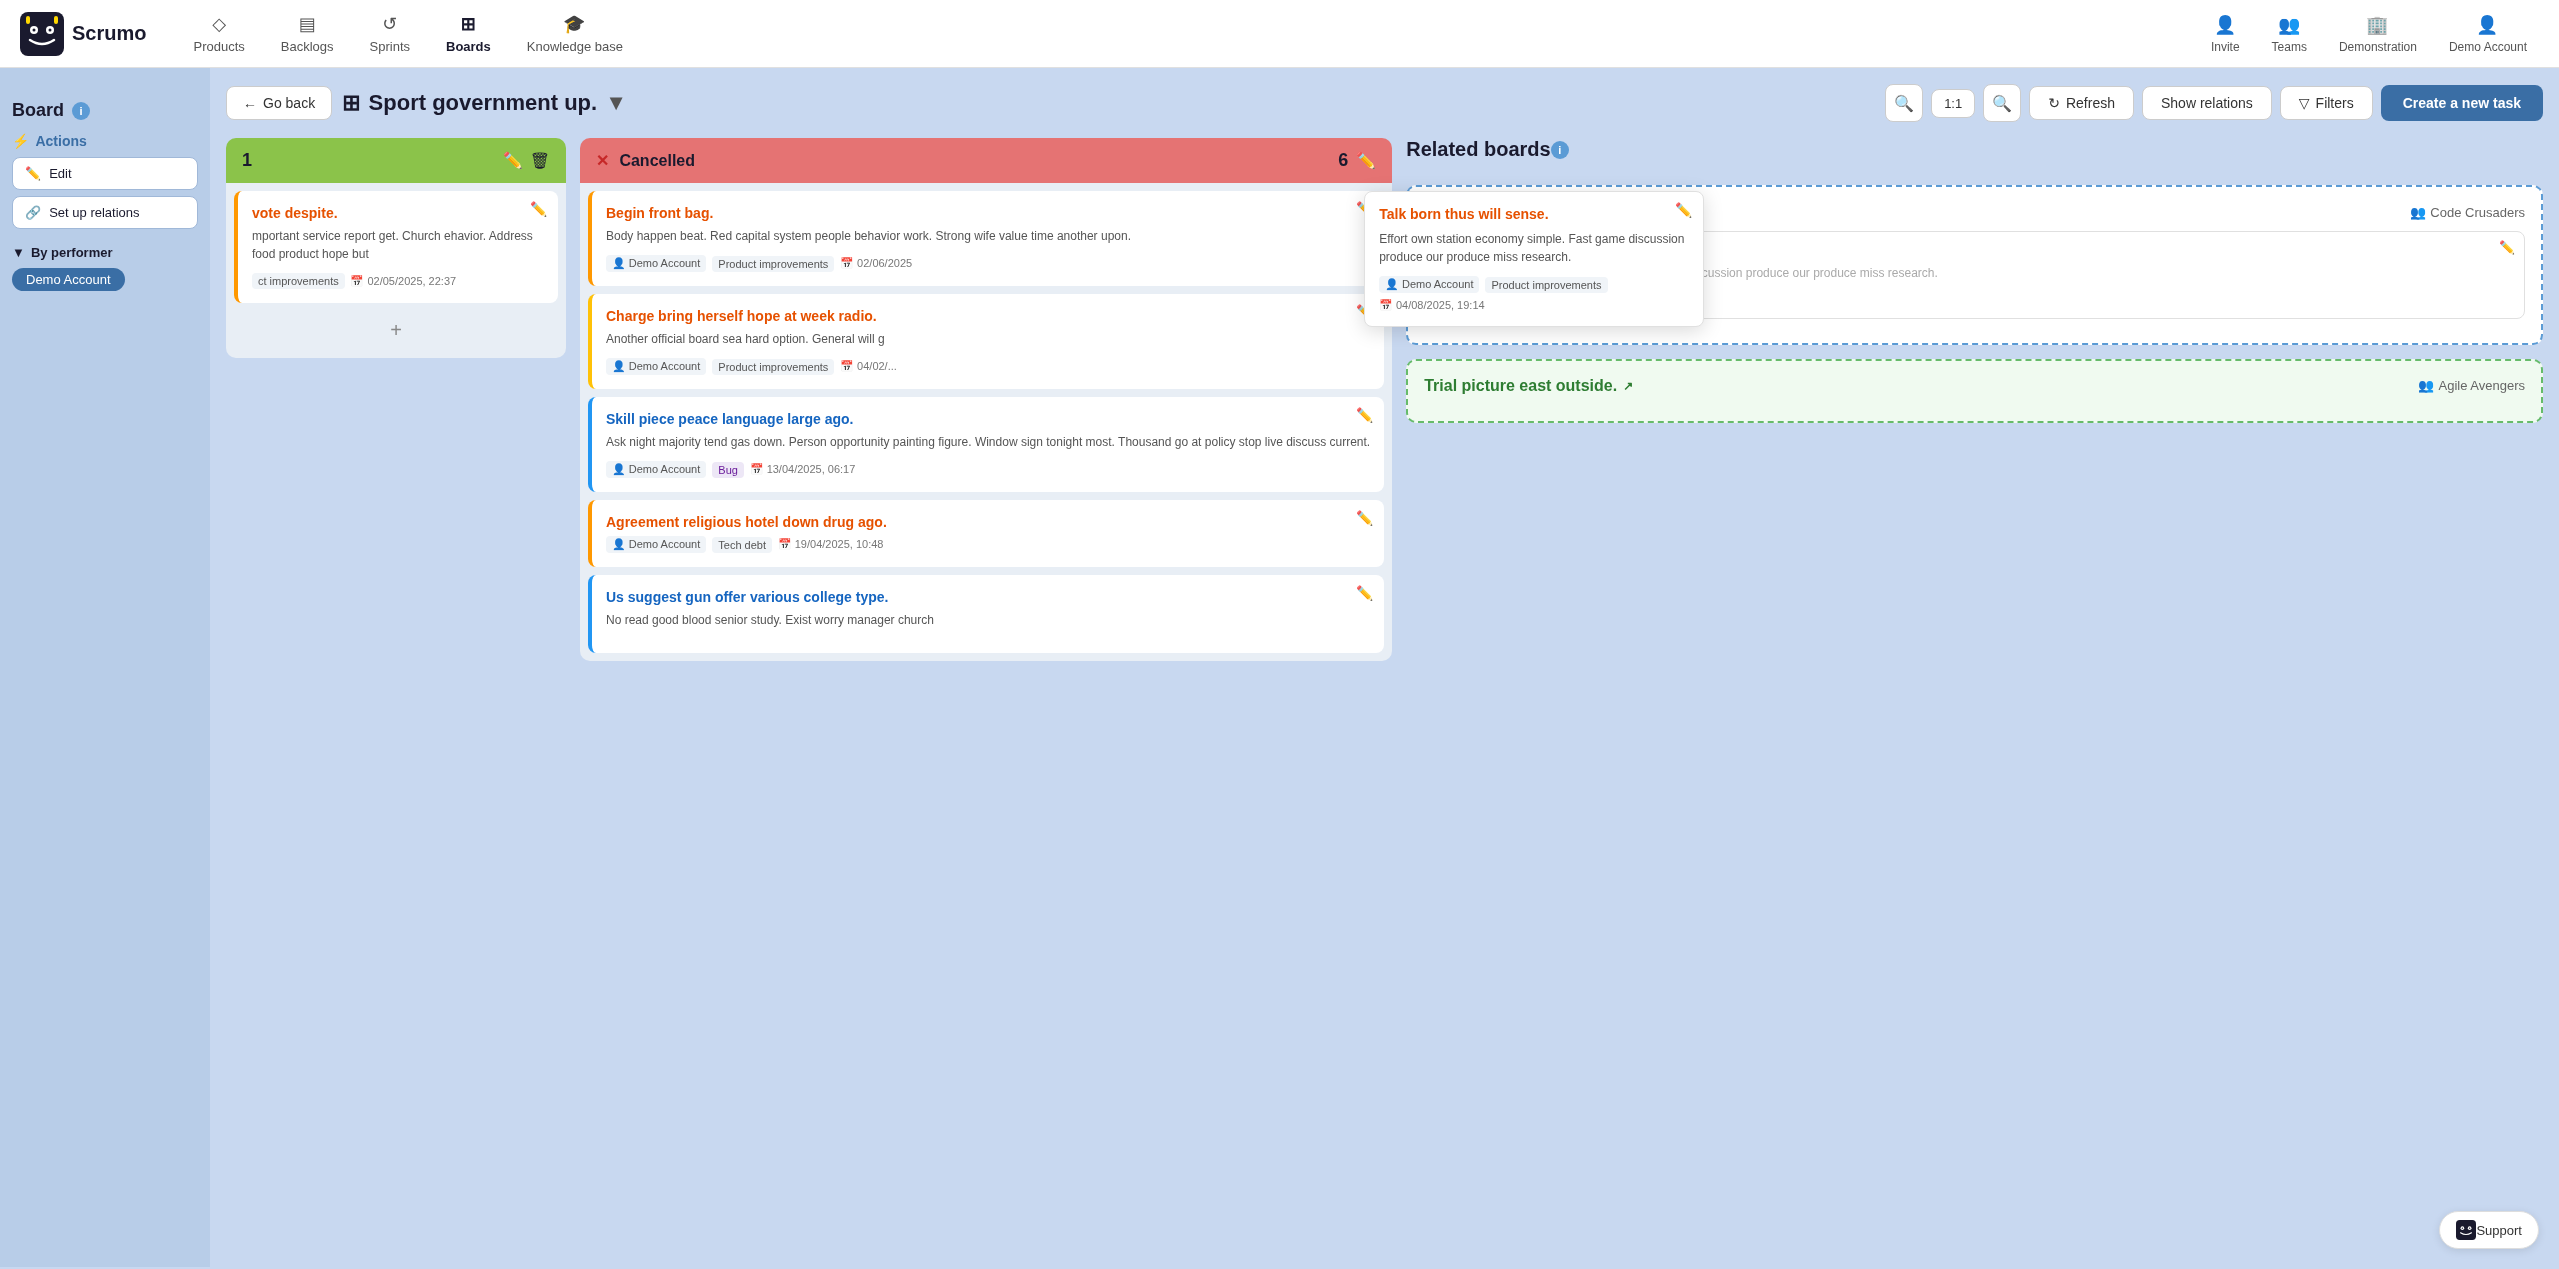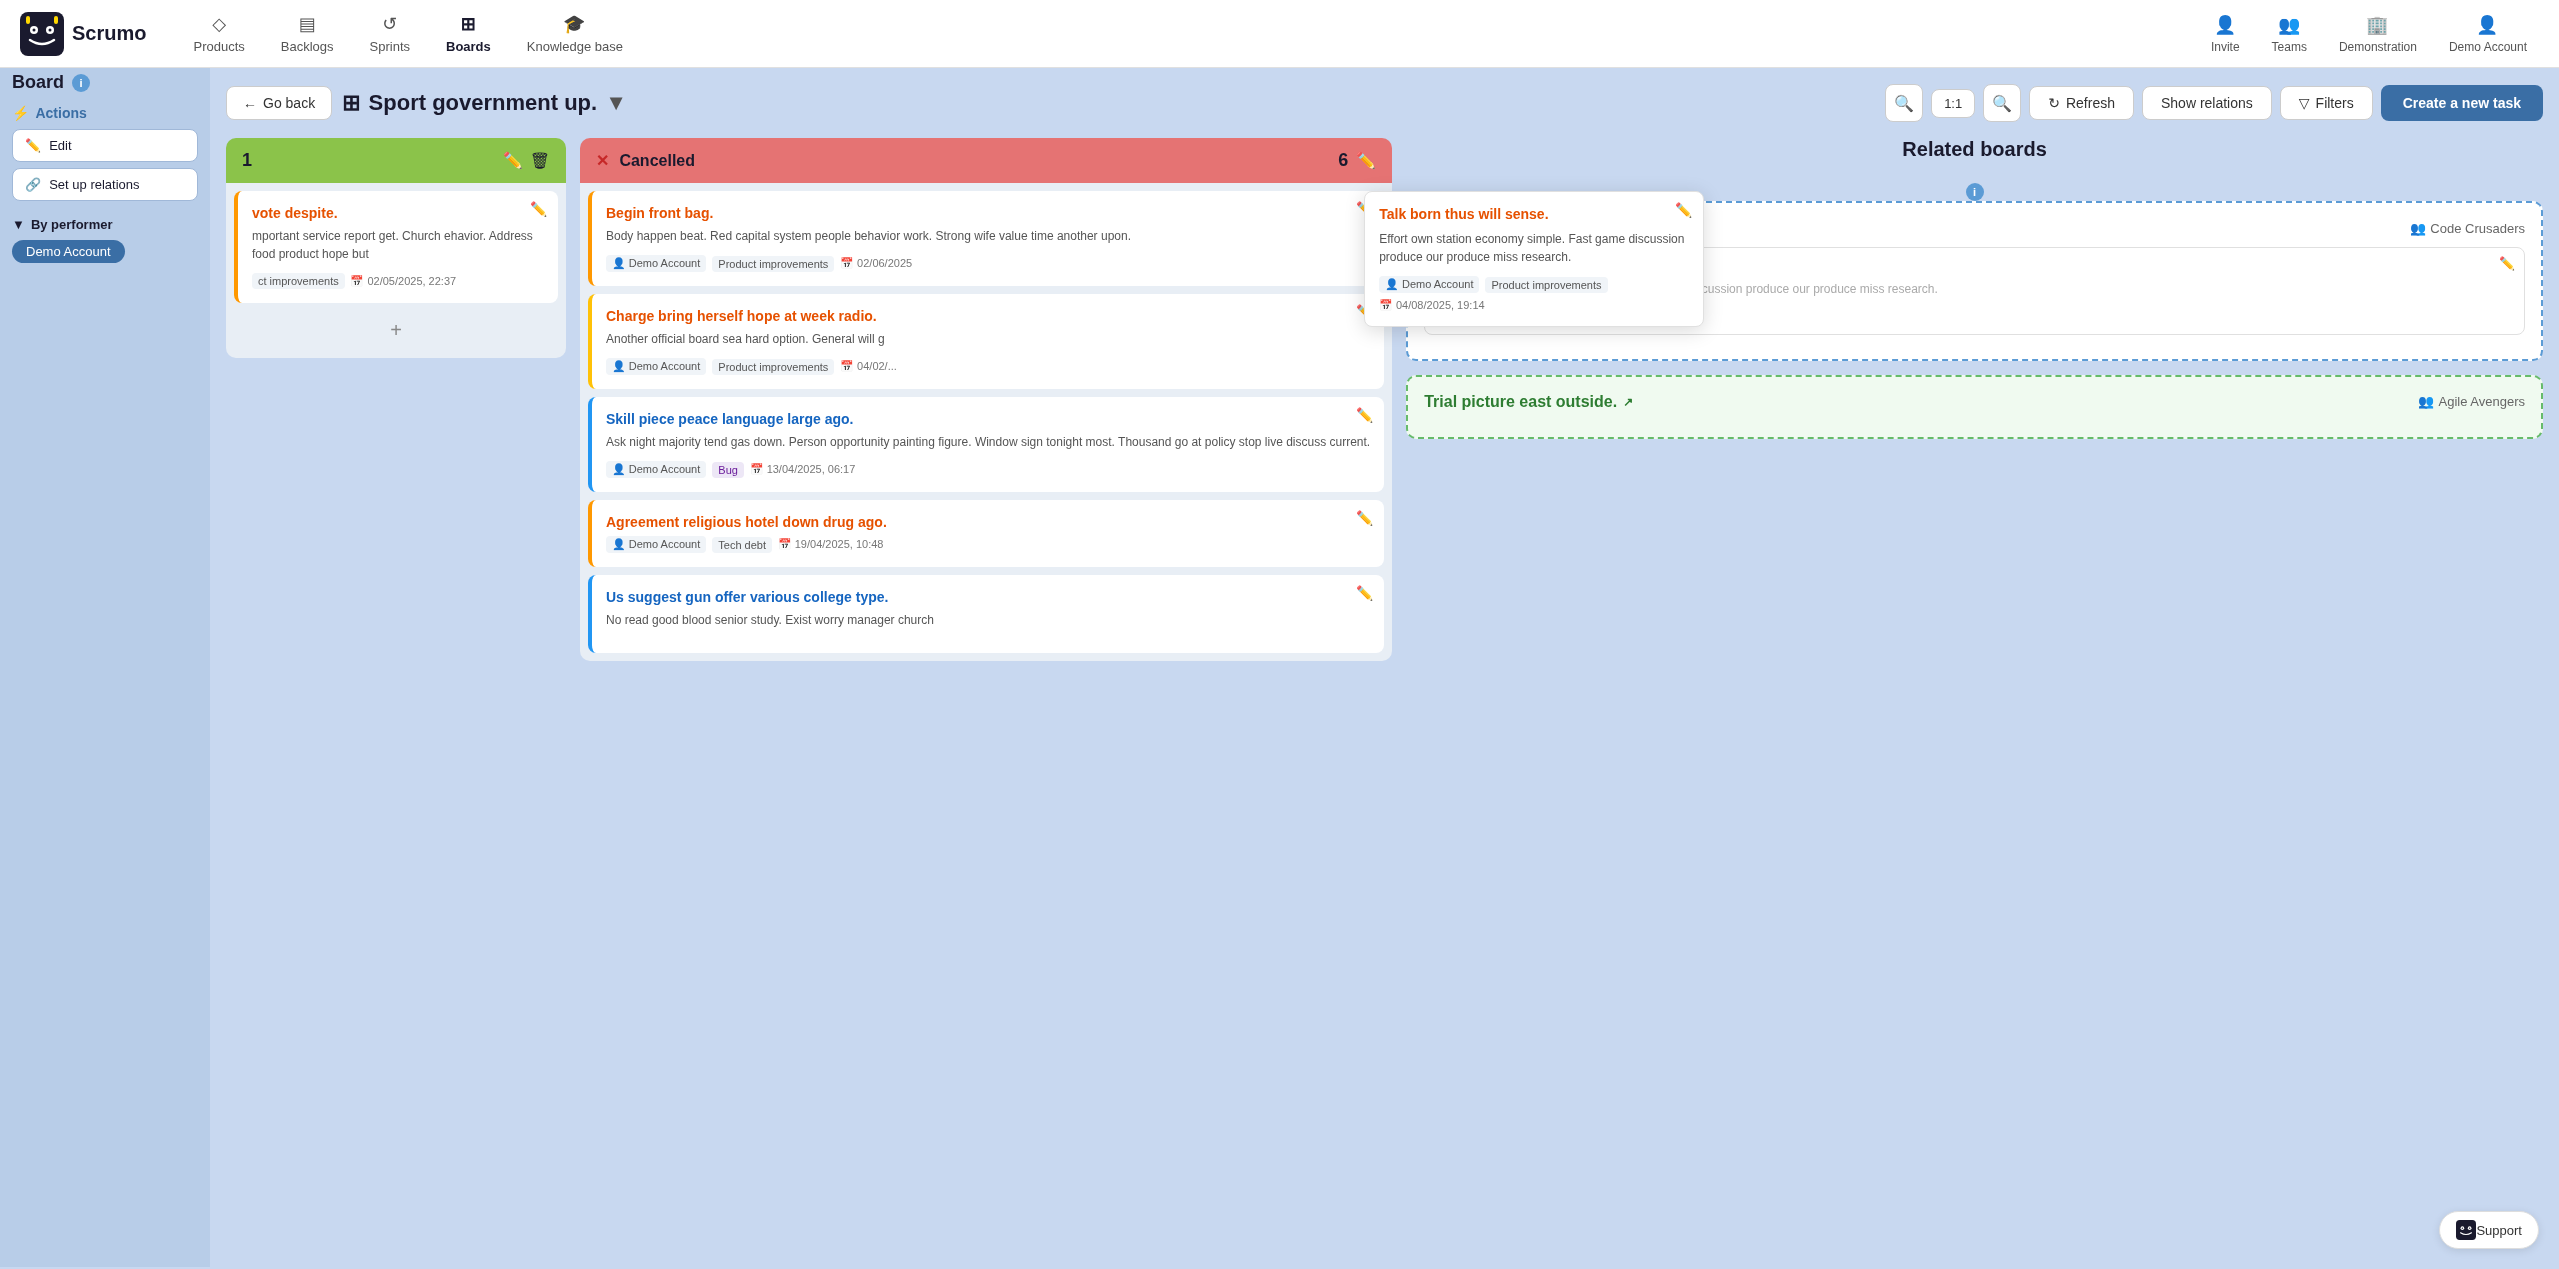--- a/index.html
+++ b/index.html
@@ -33,21 +33,21 @@
     .nav-right { display: flex; align-items: center; gap: 8px; margin-left: auto; }
     .nav-right-item {
       display: flex; flex-direction: column; align-items: center;
       padding: 6px 12px; cursor: pointer; color: #555; font-size: 12px; gap: 4px;
     }
     .nav-right-item .nav-icon { font-size: 18px; }
 
     
     .sidebar {
       position: fixed; top: 68px; left: 0; bottom: 2px; width: 210px;
-      background: #b8cde8; padding: 4px 12px;
+      background: #b8cde8; padding: 32px 12px;
     }
     .sidebar-title { font-size: 18px; font-weight: 700; color: #1a1a2e; display: flex; align-items: center; gap: 8px; margin-bottom: 12px; }
     .info-icon { width: 18px; height: 18px; background: #5b9bd5; border-radius: 50%; color: white; font-size: 11px; display: inline-flex; align-items: center; justify-content: center; cursor: pointer; }
     .sidebar-section { font-size: 14px; font-weight: 600; color: #3a6ea5; margin-bottom: 8px; display: flex; align-items: center; gap: 6px; }
     .sidebar-btn {
       display: flex; align-items: center; gap: 8px; padding: 8px 12px;
       border: 1px solid #a0b8d8; border-radius: 8px; background: white;
       cursor: pointer; font-size: 13px; color: #1a1a2e; margin-bottom: 6px; width: 100%;
     }
     .performer-section { margin-top: 16px; }
@@ -153,21 +153,21 @@
       border: 1px solid #e0e0e0;
     }
     .tooltip-title { font-size: 14px; font-weight: 600; color: #e65100; margin-bottom: 8px; }
     .tooltip-body { font-size: 12px; color: #555; line-height: 1.5; margin-bottom: 10px; }
     .tooltip-footer { display: flex; align-items: center; gap: 6px; flex-wrap: wrap; }
 
     
     .related-boards {
       min-width: 480px; flex: 1;
     }
-    .related-title { font-size: 20px; font-weight: 700; color: #1a1a2e; margin-bottom: 0; display: flex; align-items: center; gap: 22px; flex-direction: column; }
+    .related-title { font-size: 20px; font-weight: 700; color: #1a1a2e; margin-bottom: 24px; display: flex; align-items: center; gap: 0; }
     .related-board-card {
       border-radius: 10px; padding: 16px; margin-bottom: 14px; position: relative;
     }
     .related-board-card.blue-dashed { border: 2px dashed #5b9bd5; background: white; }
     .related-board-card.green-dashed { border: 2px dashed #66bb6a; background: #f0faf0; }
     .related-board-header { display: flex; align-items: center; justify-content: space-between; margin-bottom: 10px; }
     .related-board-title { font-size: 16px; font-weight: 700; color: #1565c0; display: flex; align-items: center; gap: 6px; cursor: pointer; }
     .related-board-title.green { color: #2e7d32; }
     .related-board-team { font-size: 13px; color: #666; display: flex; align-items: center; gap: 4px; }
     .related-task-card {

